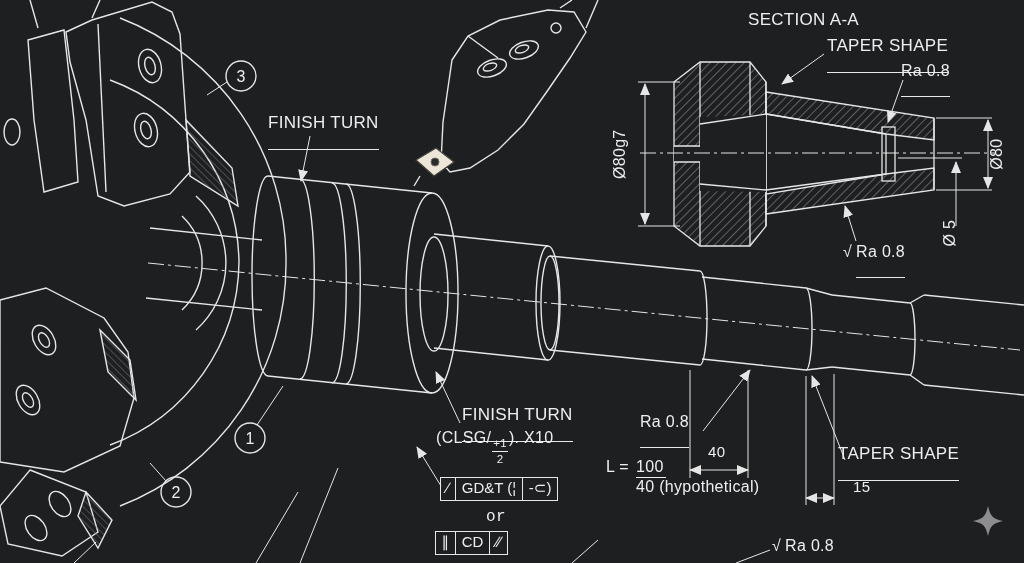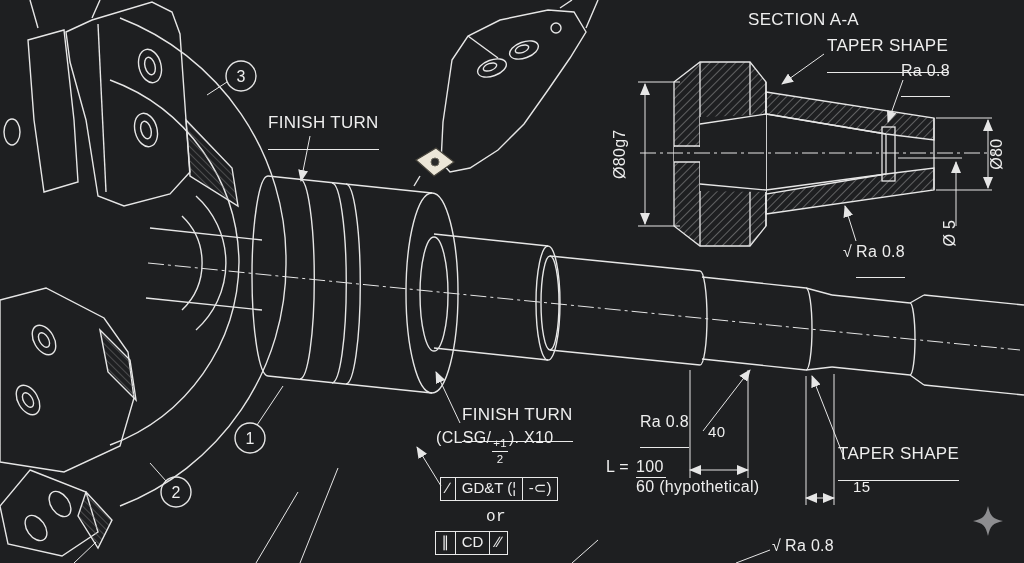--- a/index.html
+++ b/index.html
@@ -239,25 +239,25 @@
   <span class="cell">CD</span>
   <span class="cell">∕∕</span>
 </div>
 
 <div class="label ul" style="left:640px;top:413px;">Ra 0.8</div>
 
 <div class="label lrow" style="left:606px;top:458px;">
   <span>L =</span>
   <span class="lstack">
     <span class="ltop">100</span>
-    <span>60 (hypothetical)</span>
+    <span>40 (hypothetical)</span>
   </span>
 </div>
 
-<div class="label" style="left:708px;top:423px;font-size:15px;">40</div>
+<div class="label" style="left:708px;top:443px;font-size:15px;">40</div>
 <div class="label" style="left:810px;top:478px;font-size:15px;margin-left:43px;">15</div>
 
 <div class="label big ul" style="left:838px;top:444px;">TAPER SHAPE</div>
 
 <div class="label rafix" style="left:772px;top:537px;">
   <span>√</span>
   <span class="ul">Ra 0.8</span>
 </div>
 
 </div>

